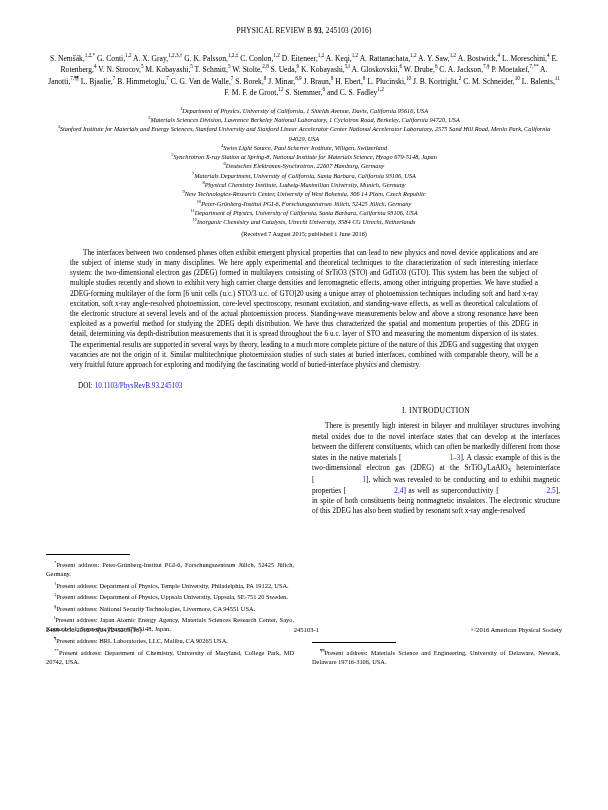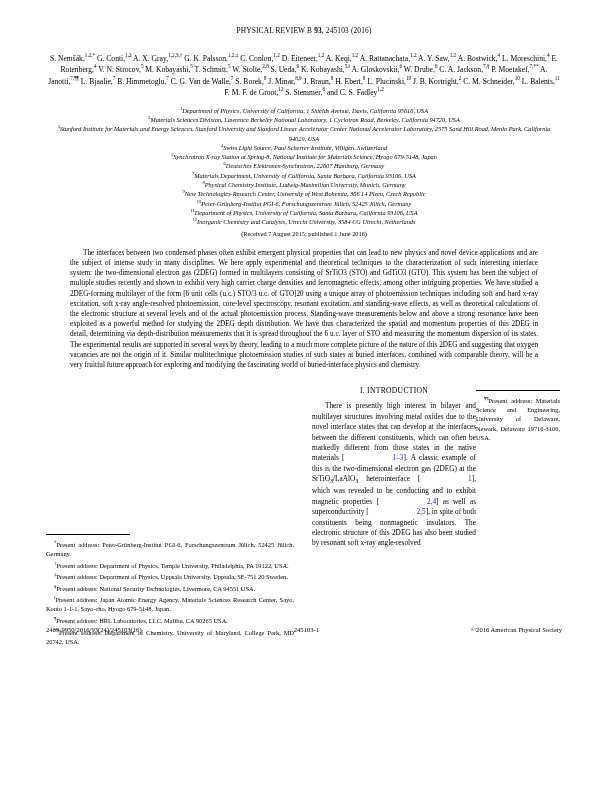--- a/index.html
+++ b/index.html
@@ -147,21 +147,21 @@
     display: flex;
     justify-content: space-between;
     font-size: 6.6px;
   }
   .footer div {
     white-space: nowrap;
   }
   .col-right-inner {
     min-height: 262px;
     display: flex;
-    flex-direction: row;
+    flex-direction: column;
     justify-content: flex-end;
   }
   .right-top {
     flex: 1 1 auto;
   }
 </style>
 </head>
 <body>
 
 <div class="page">
@@ -189,20 +189,23 @@
   <div class="affil"><span class="num">8</span>Physical Chemistry Institute, Ludwig-Maximilian University, Munich, Germany</div>
   <div class="affil"><span class="num">9</span>New Technologies-Research Center, University of West Bohemia, 306 14 Plzen, Czech Republic</div>
   <div class="affil"><span class="num">10</span>Peter-Grünberg-Institut PGI-6, Forschungszentrum Jülich, 52425 Jülich, Germany</div>
   <div class="affil"><span class="num">11</span>Department of Physics, University of California, Santa Barbara, California 93106, USA</div>
   <div class="affil"><span class="num">12</span>Inorganic Chemistry and Catalysis, Utrecht University, 3584 CG Utrecht, Netherlands</div>
 
   <div class="received">(Received 7 August 2015; published 1 June 2016)</div>
 
   <div class="abstract">The interfaces between two condensed phases often exhibit emergent physical properties that can lead to new physics and novel device applications and are the subject of intense study in many disciplines. We here apply experimental and theoretical techniques to the characterization of such interesting interface system: the two-dimensional electron gas (2DEG) formed in multilayers consisting of SrTiO3 (STO) and GdTiO3 (GTO). This system has been the subject of multiple studies recently and shown to exhibit very high carrier charge densities and ferromagnetic effects, among other intriguing properties. We have studied a 2DEG-forming multilayer of the form [6 unit cells (u.c.) STO/3 u.c. of GTO]20 using a unique array of photoemission techniques including soft and hard x-ray excitation, soft x-ray angle-resolved photoemission, core-level spectroscopy, resonant excitation, and standing-wave effects, as well as theoretical calculations of the electronic structure at several levels and of the actual photoemission process. Standing-wave measurements below and above a strong resonance have been exploited as a powerful method for studying the 2DEG depth distribution. We have thus characterized the spatial and momentum properties of this 2DEG in detail, determining via depth-distribution measurements that it is spread throughout the 6 u.c. layer of STO and measuring the momentum dispersion of its states. The experimental results are supported in several ways by theory, leading to a much more complete picture of the nature of this 2DEG and suggesting that oxygen vacancies are not the origin of it. Similar multitechnique photoemission studies of such states at buried interfaces, combined with comparable theory, will be a very fruitful future approach for exploring and modifying the fascinating world of buried-interface physics and chemistry.</div>
 
+  <div class="doi">
+    <span>DOI: </span><a href="#">10.1103/PhysRevB.93.245103</a>
+  </div>
 
   <div class="columns">
 
     <div class="col col-left">
       <div class="footnotes">
         <hr class="rule">
         <p class="fn"><span class="mark">*</span>Present address: Peter-Grünberg-Institut PGI-6, Forschungszentrum Jülich, 52425 Jülich, Germany.</p>
         <p class="fn"><span class="mark">†</span>Present address: Department of Physics, Temple University, Philadelphia, PA 19122, USA.</p>
         <p class="fn"><span class="mark">‡</span>Present address: Department of Physics, Uppsala University, Uppsala, SE-751 20 Sweden.</p>
         <p class="fn"><span class="mark">§</span>Present address: National Security Technologies, Livermore, CA 94551 USA.</p>

